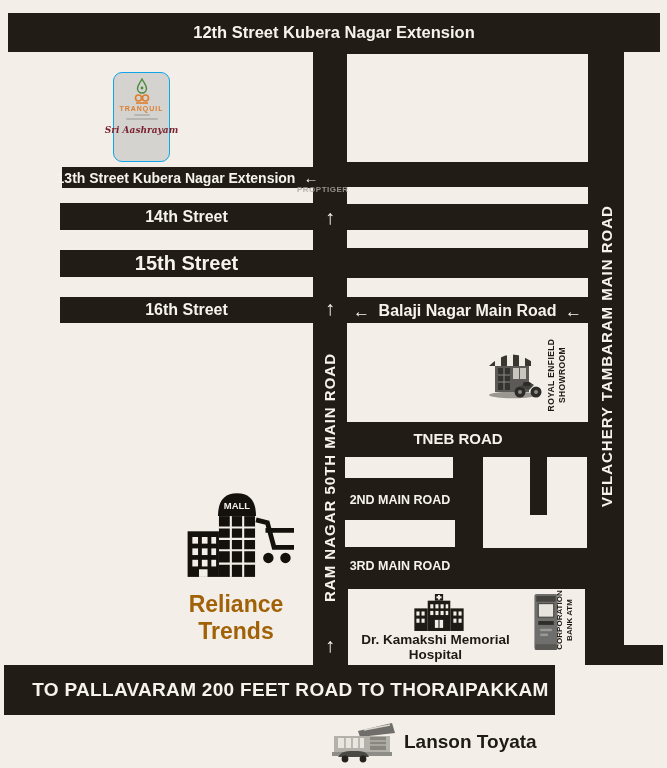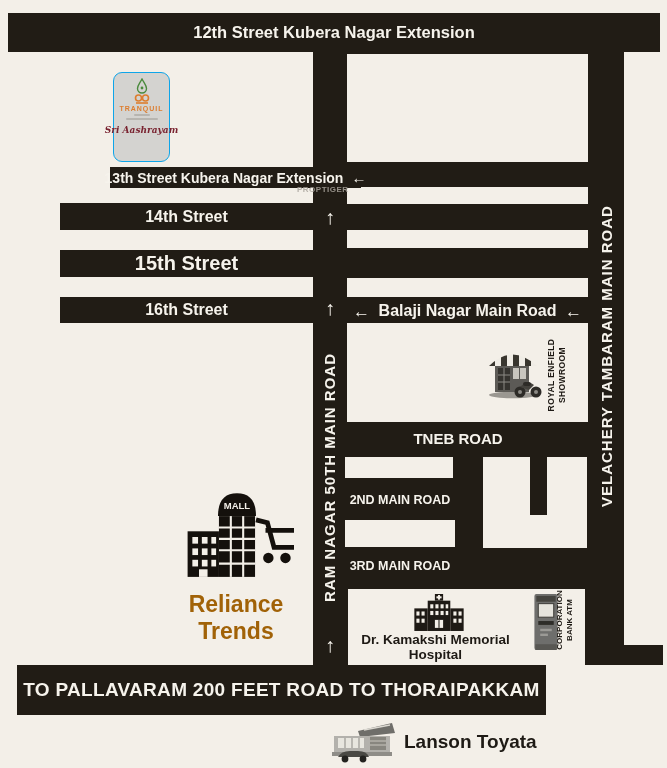--- a/index.html
+++ b/index.html
@@ -148,21 +148,21 @@
     <div class="wlabel rot" style="left:-103px;top:413px;width:240px;height:34px;line-height:34px;font-size:15px;letter-spacing:1px;">RAM NAGAR 50TH MAIN ROAD</div>
     <div class="wlabel rot" style="left:144px;top:288px;width:300px;height:34px;line-height:34px;font-size:15px;letter-spacing:1px;">VELACHERY TAMBARAM MAIN ROAD</div>
 
     <div class="up-arrow" style="top:150px;">↑</div>
     <div class="up-arrow" style="top:241px;">↑</div>
     <div class="up-arrow" style="top:578px;">↑</div>
   </div>
 
   <div class="abs" style="left:590px;top:645px;width:73px;height:20px;background:#211c15;"></div>
 
-  <div class="bar" style="left:62px;top:167px;width:251px;height:21px;font-size:14px;gap:8px;margin-left:48px;">
+  <div class="bar" style="left:62px;top:167px;width:251px;height:21px;font-size:14px;gap:8px;">
     <span>13th Street Kubera Nagar Extension</span>
     <span style="font-size:15px;">←</span>
   </div>
   <div class="bar" style="left:60px;top:203px;width:253px;height:27px;font-size:16px;">
     <span>14th Street</span>
   </div>
   <div class="bar" style="left:60px;top:250px;width:253px;height:27px;font-size:20px;">
     <span>15th Street</span>
   </div>
   <div class="bar" style="left:60px;top:297px;width:253px;height:26px;font-size:16px;">
@@ -212,21 +212,21 @@
       <path d="M80 30 l12 3 7 26 h26 l5 -18 h-40"></path>
     </g>
     <circle cx="93" cy="70" r="5.5" fill="#14100c"></circle>
     <circle cx="111" cy="70" r="5.5" fill="#14100c"></circle>
   </svg>
   <div id="reliance-label">
     <div>Reliance</div>
     <div>Trends</div>
   </div>
 
-  <div class="bar" style="left:17px;top:665px;width:529px;height:50px;font-size:19px;letter-spacing:.3px;">
+  <div class="bar" style="left:4px;top:665px;width:529px;height:50px;font-size:19px;letter-spacing:.3px;padding-left:22px;">
     <span>TO PALLAVARAM 200 FEET ROAD TO THORAIPAKKAM</span>
   </div>
 
   <svg class="abs" style="left:330px;top:721px;" width="66" height="42" viewBox="0 0 66 42">
     <polygon points="28,10 62,2 65,12 30,16" fill="#6f6e6a"></polygon>
     <line x1="34" y1="9" x2="60" y2="4" stroke="#dcd9d2" stroke-width="1.4"></line>
     <rect x="4" y="15" width="56" height="16" fill="#b3b1ac"></rect>
     <rect x="8" y="17" width="26" height="10" fill="#e8e6df"></rect>
     <line x1="15" y1="17" x2="15" y2="27" stroke="#8b8984" stroke-width="1"></line>
     <line x1="22" y1="17" x2="22" y2="27" stroke="#8b8984" stroke-width="1"></line>

